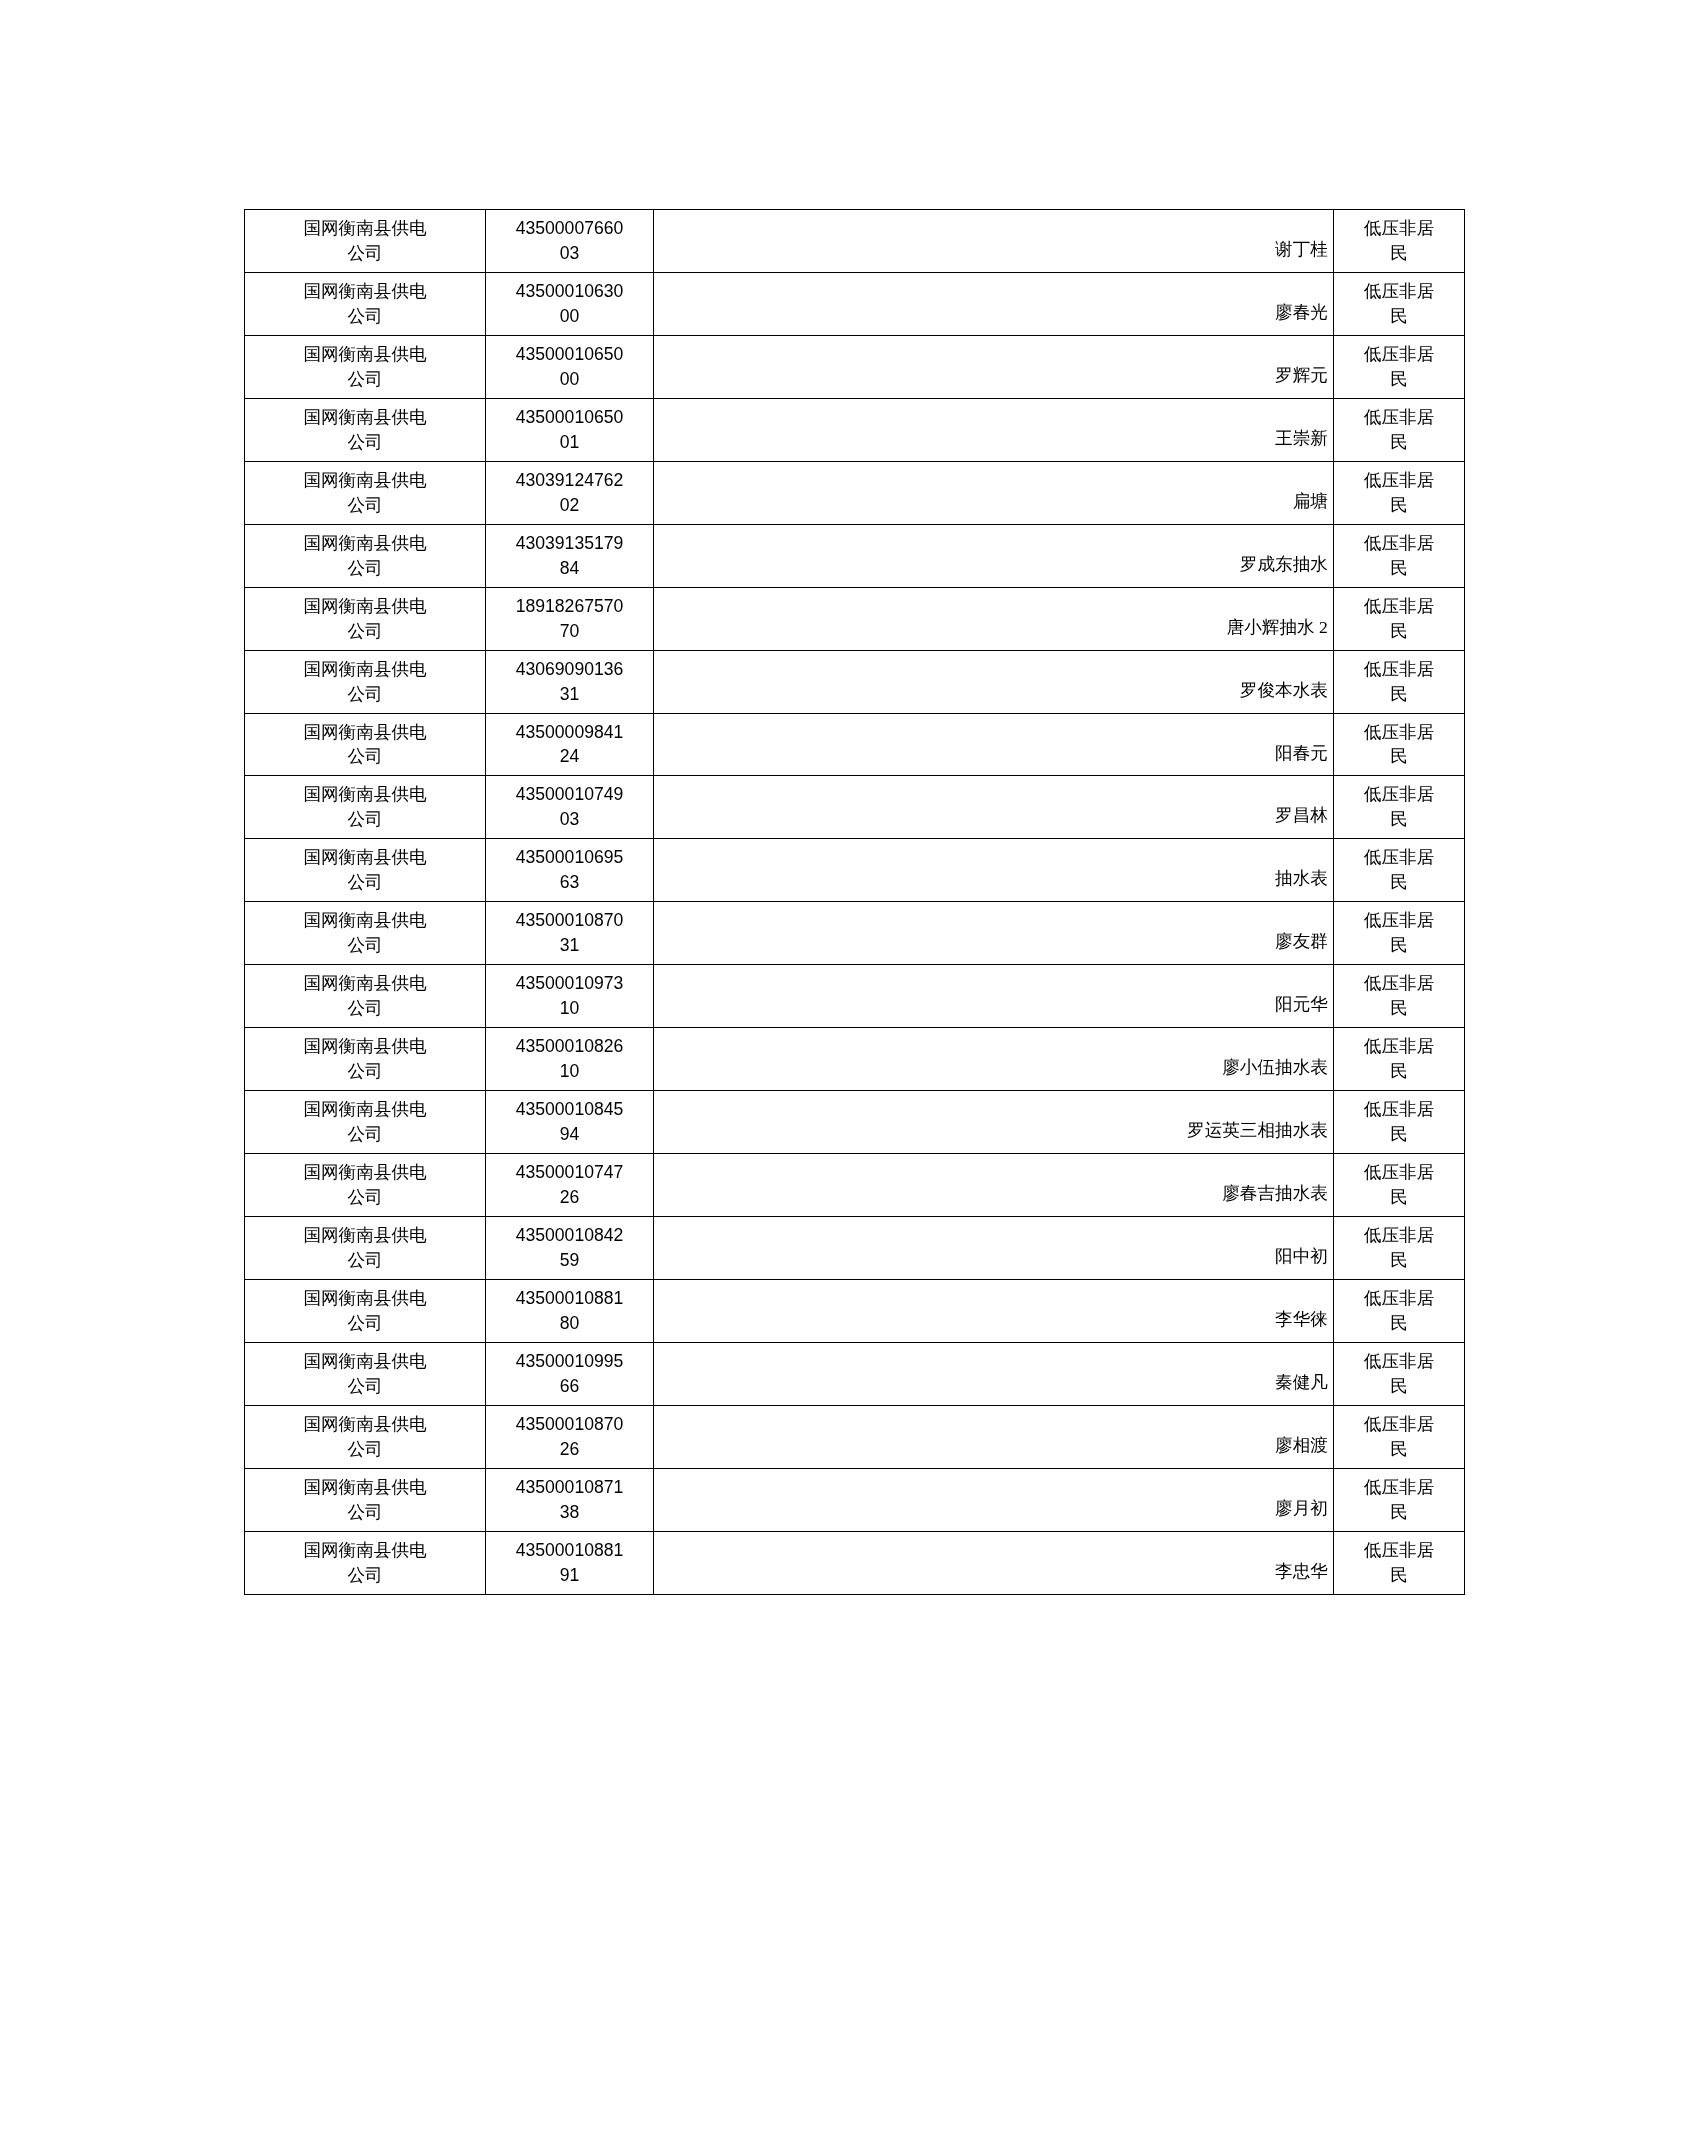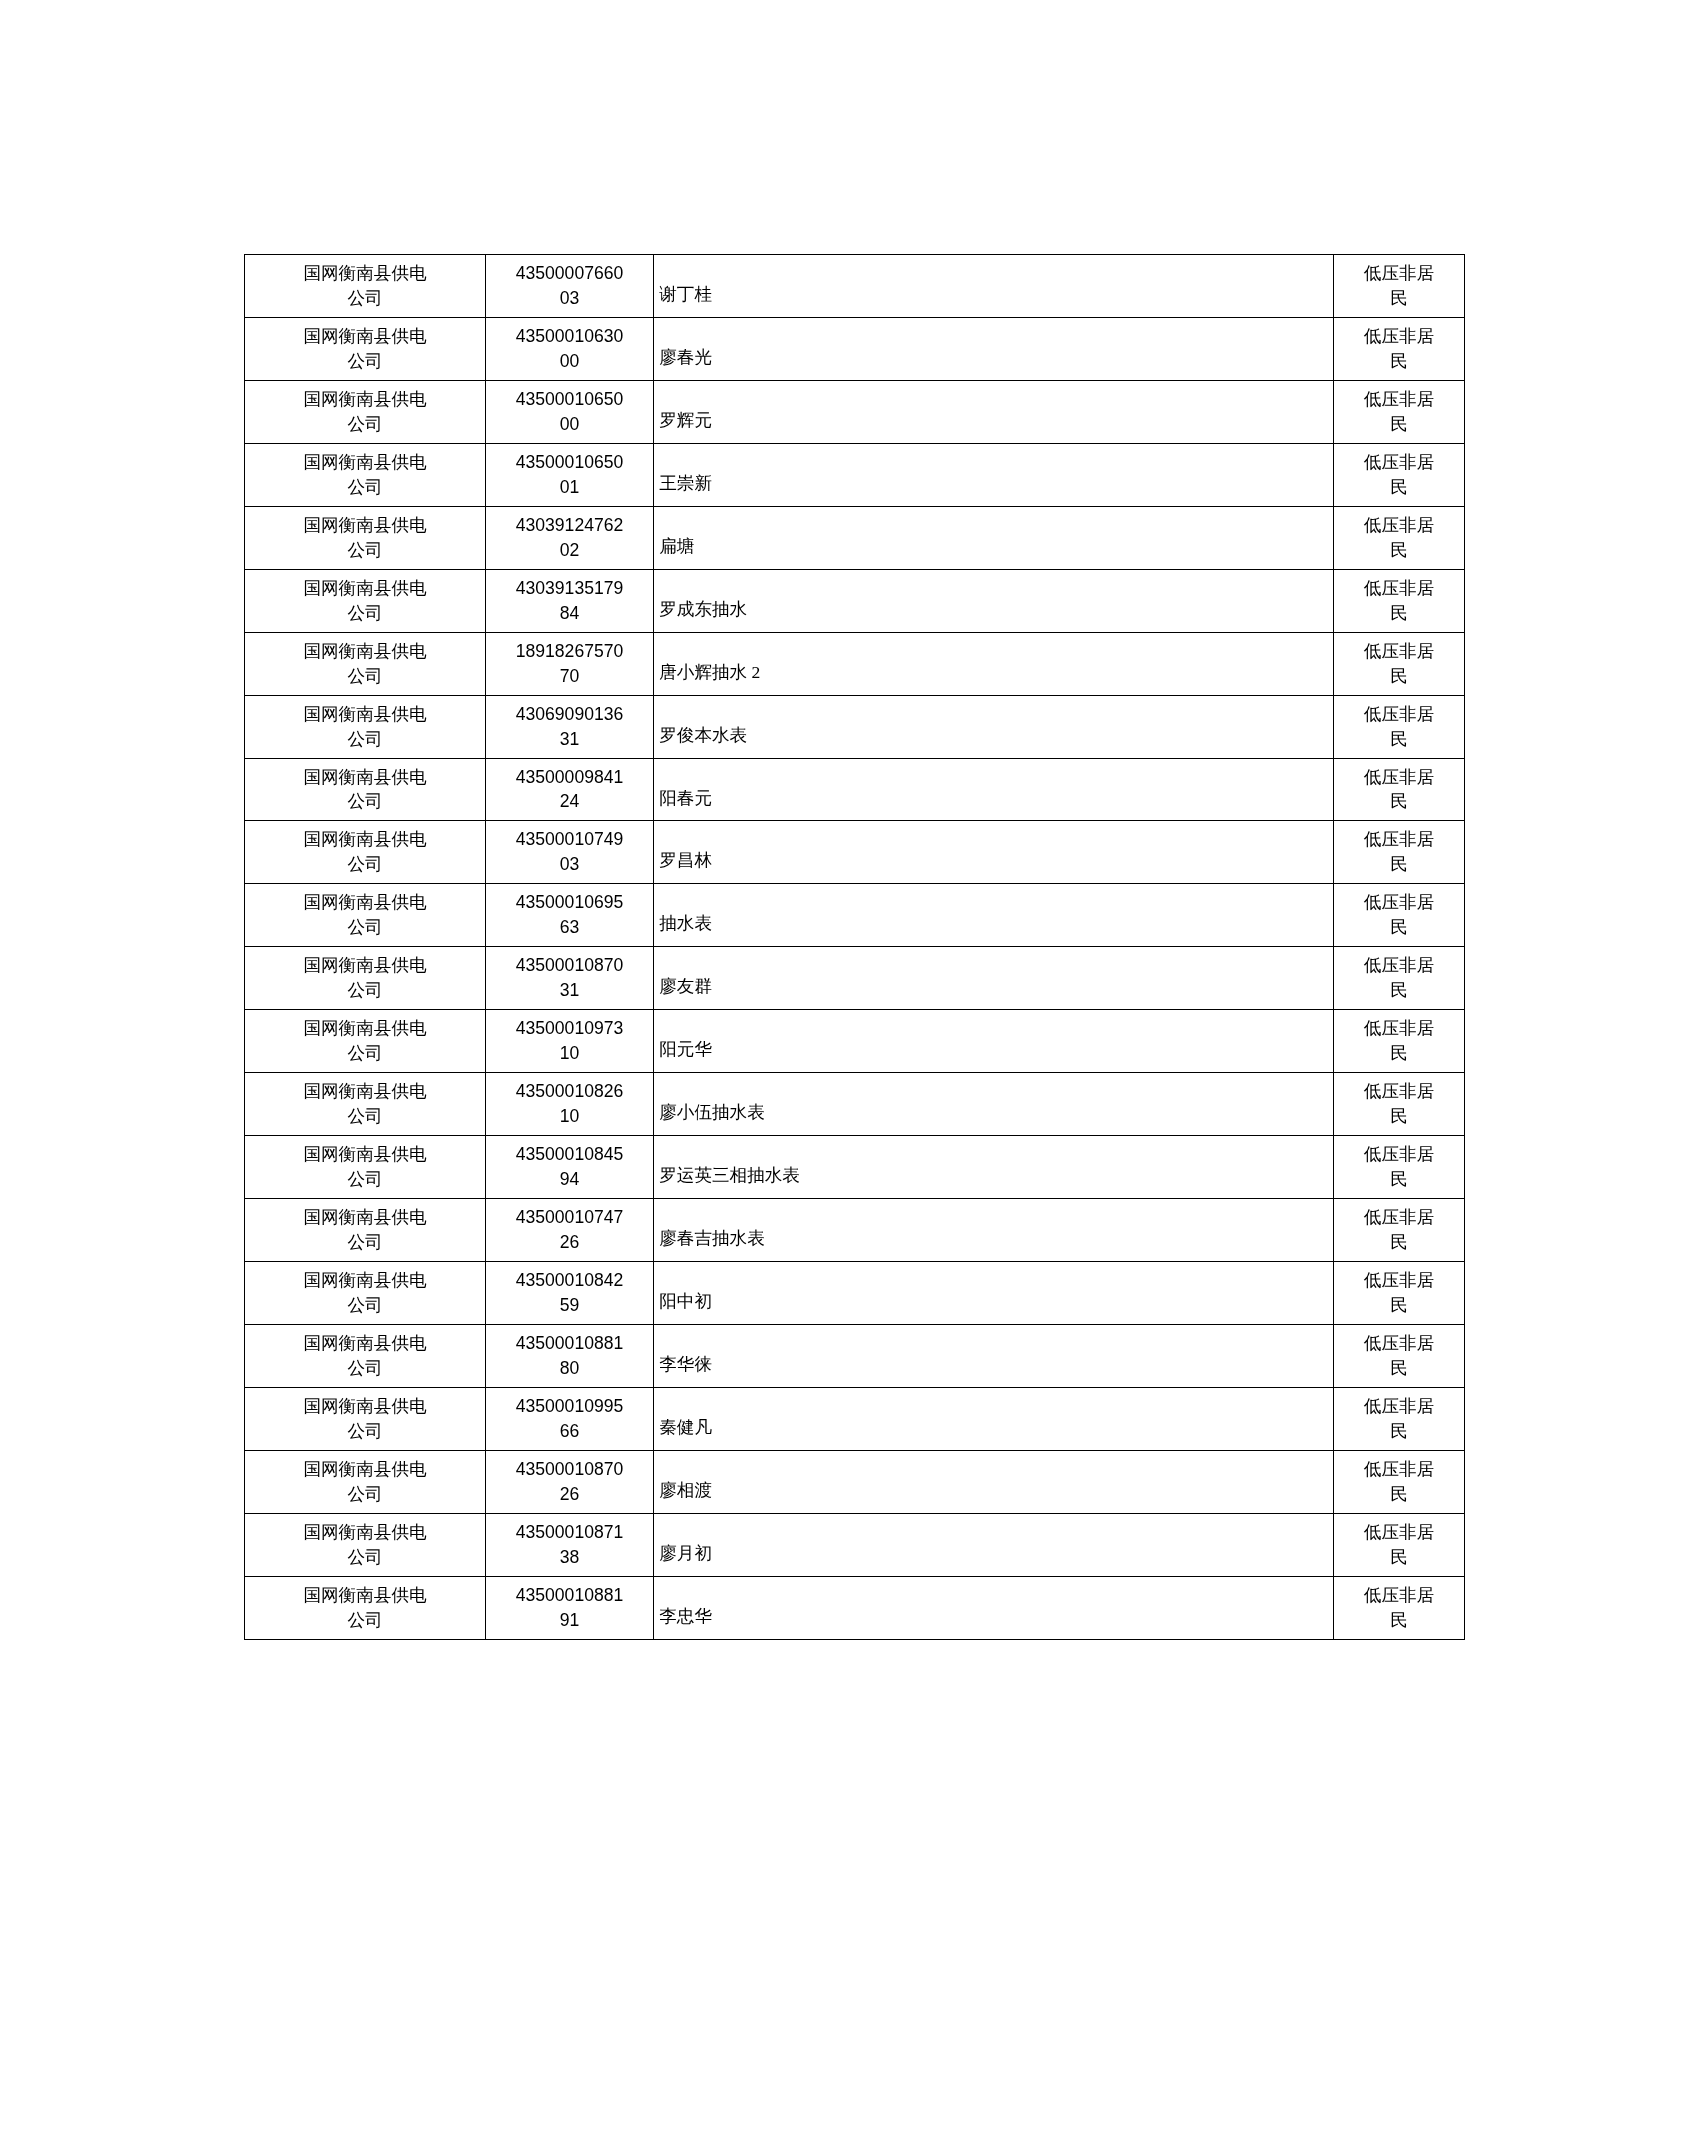--- a/index.html
+++ b/index.html
@@ -19,21 +19,20 @@
     width: 1707px;
     height: 2414px;
     box-sizing: border-box;
     padding: 0;
   }
   .table-wrap {
     position: absolute;
     left: 244px;
     top: 209px;
     width: 1105px;
-    margin-top: 45px;
   }
   table.data {
     border-collapse: collapse;
     width: 1219px;
     table-layout: fixed;
   }
   table.data col.c0 { width: 241px; }
   table.data col.c1 { width: 168px; }
   table.data col.c2 { width: 680px; }
   table.data col.c3 { width: 131px; }
@@ -64,21 +63,21 @@
     display: block;
   }
 
   .num {
     text-align: center;
     font-family: Liberation Sans, sans-serif;
   }
   .num .l1, .num .l2 { display: block; }
 
   .name {
-    text-align: left;
+    text-align: right;
     padding-top: 27px;
   }
   .name-inner { display: block; }
 
   .cat {
     text-align: center;
   }
   .cat .l1, .cat .l2 { display: block; }
 </style>
 </head>

